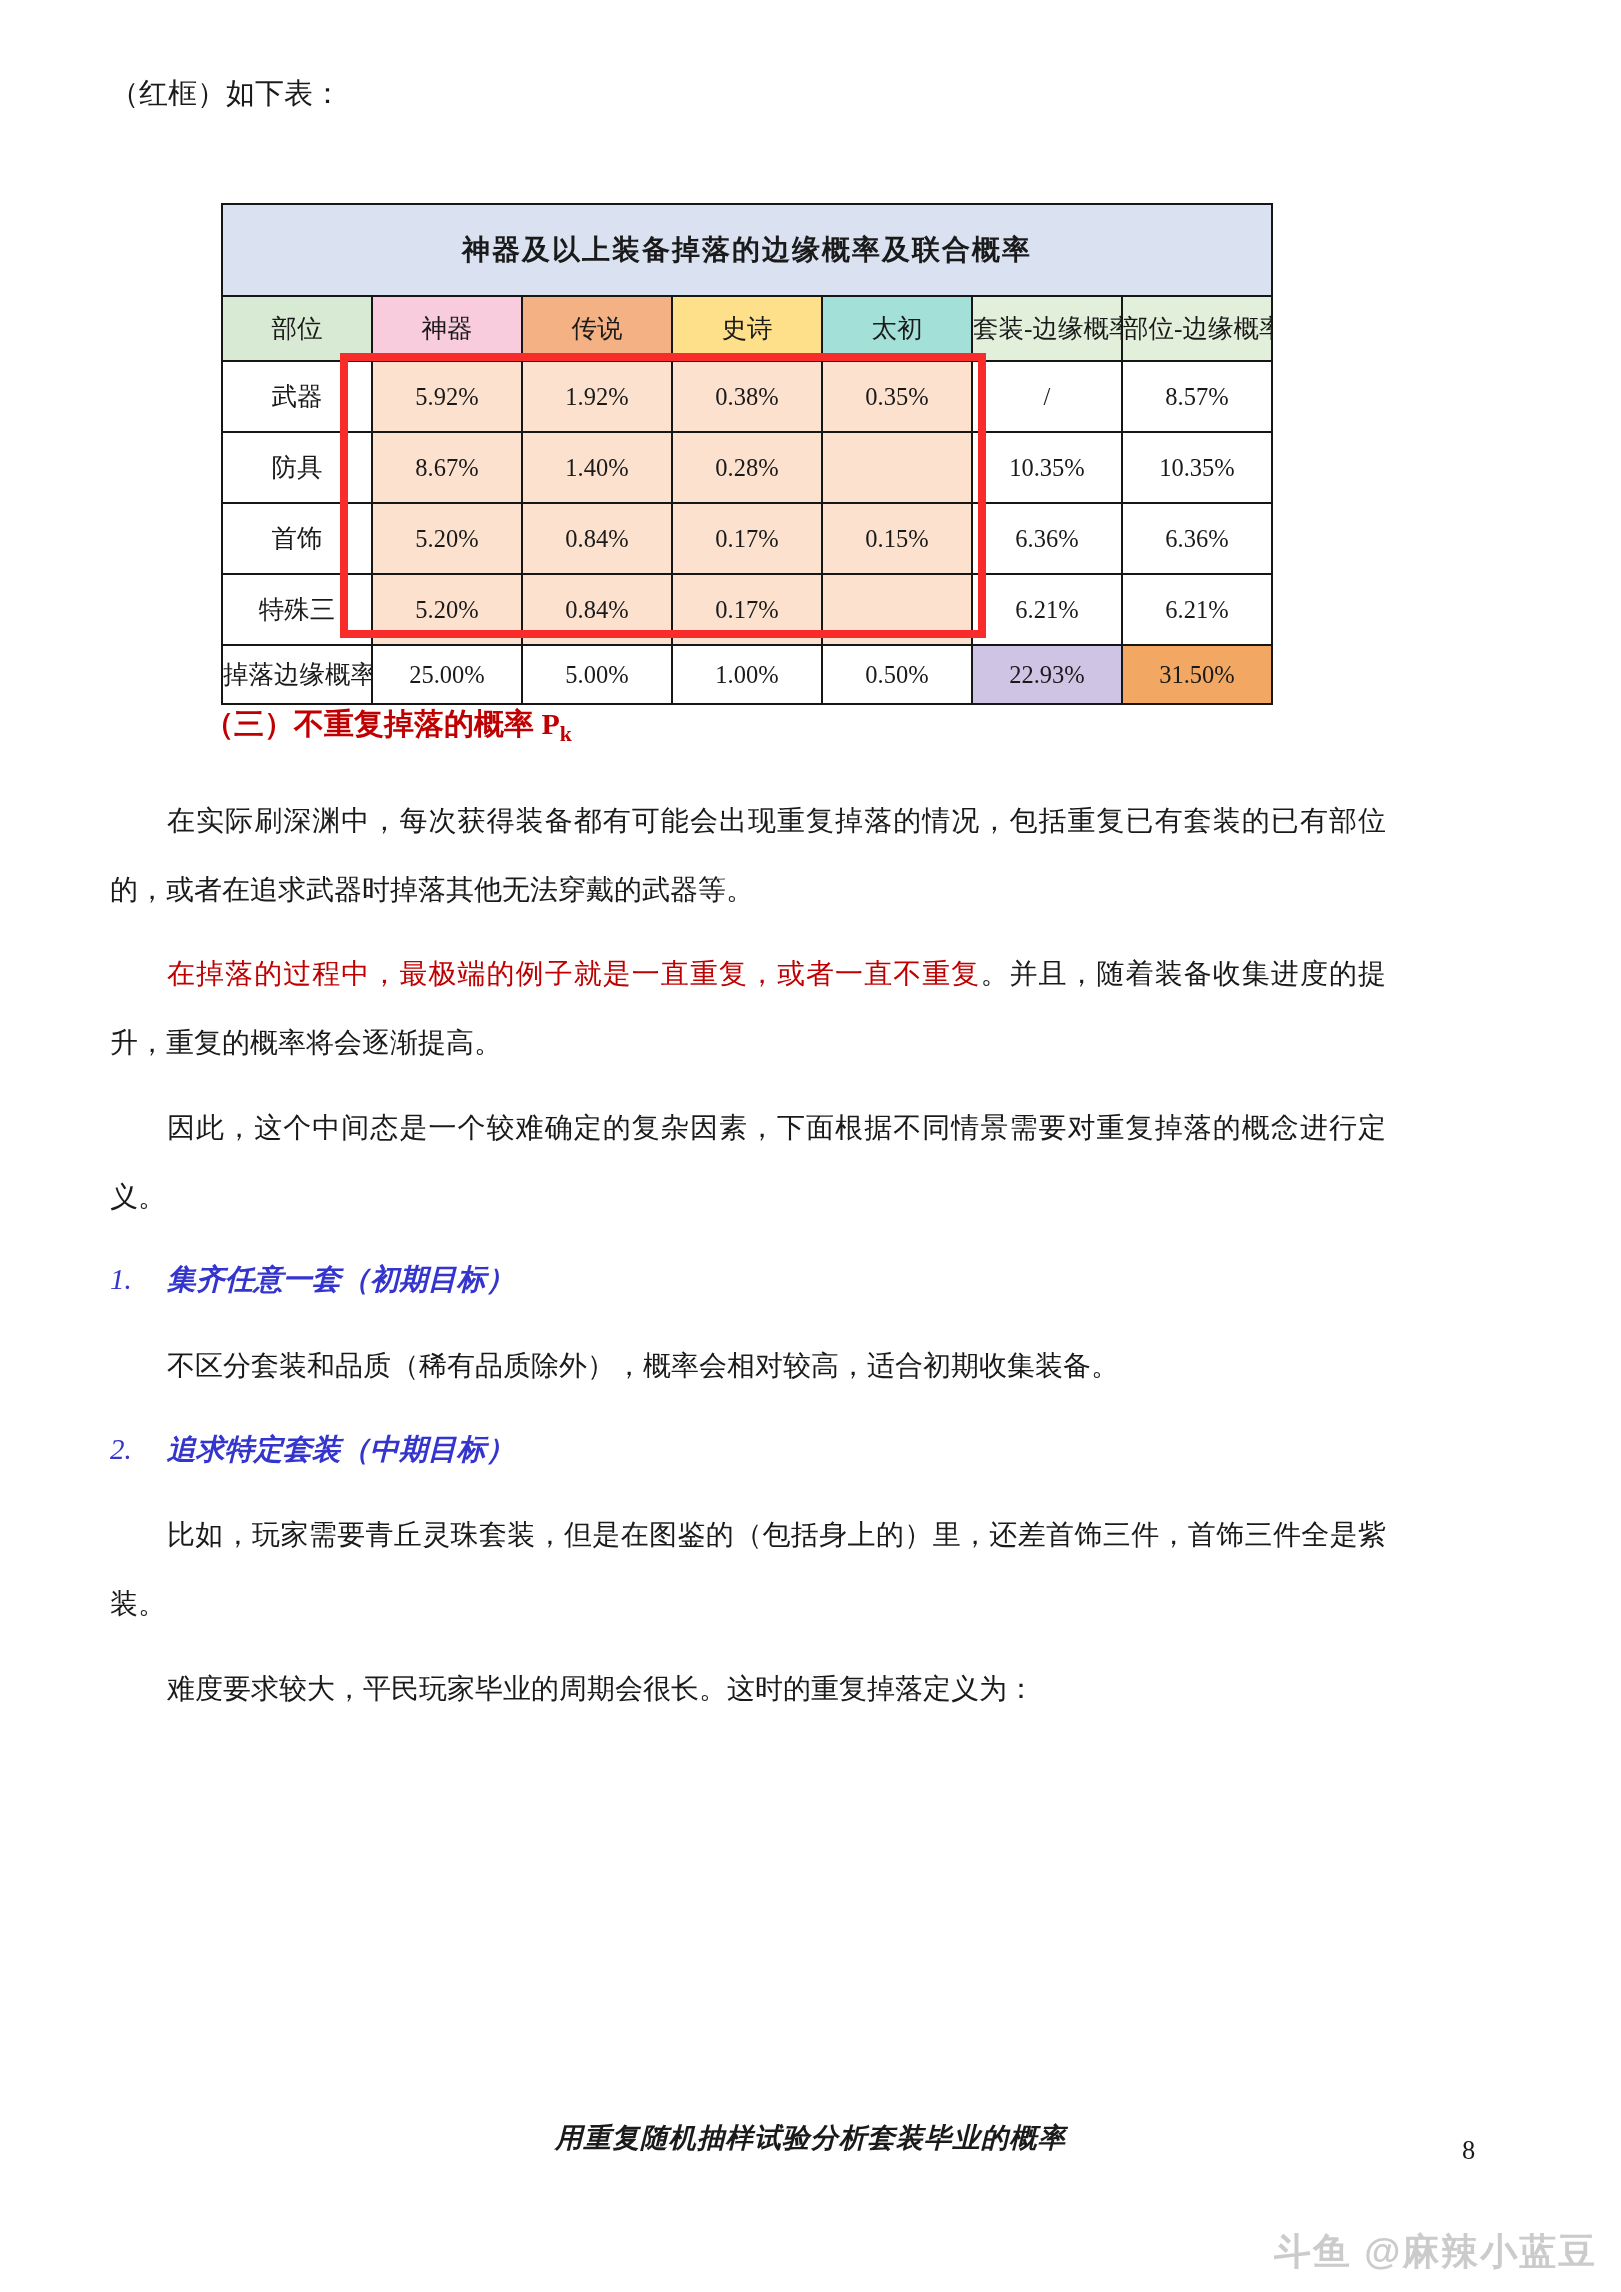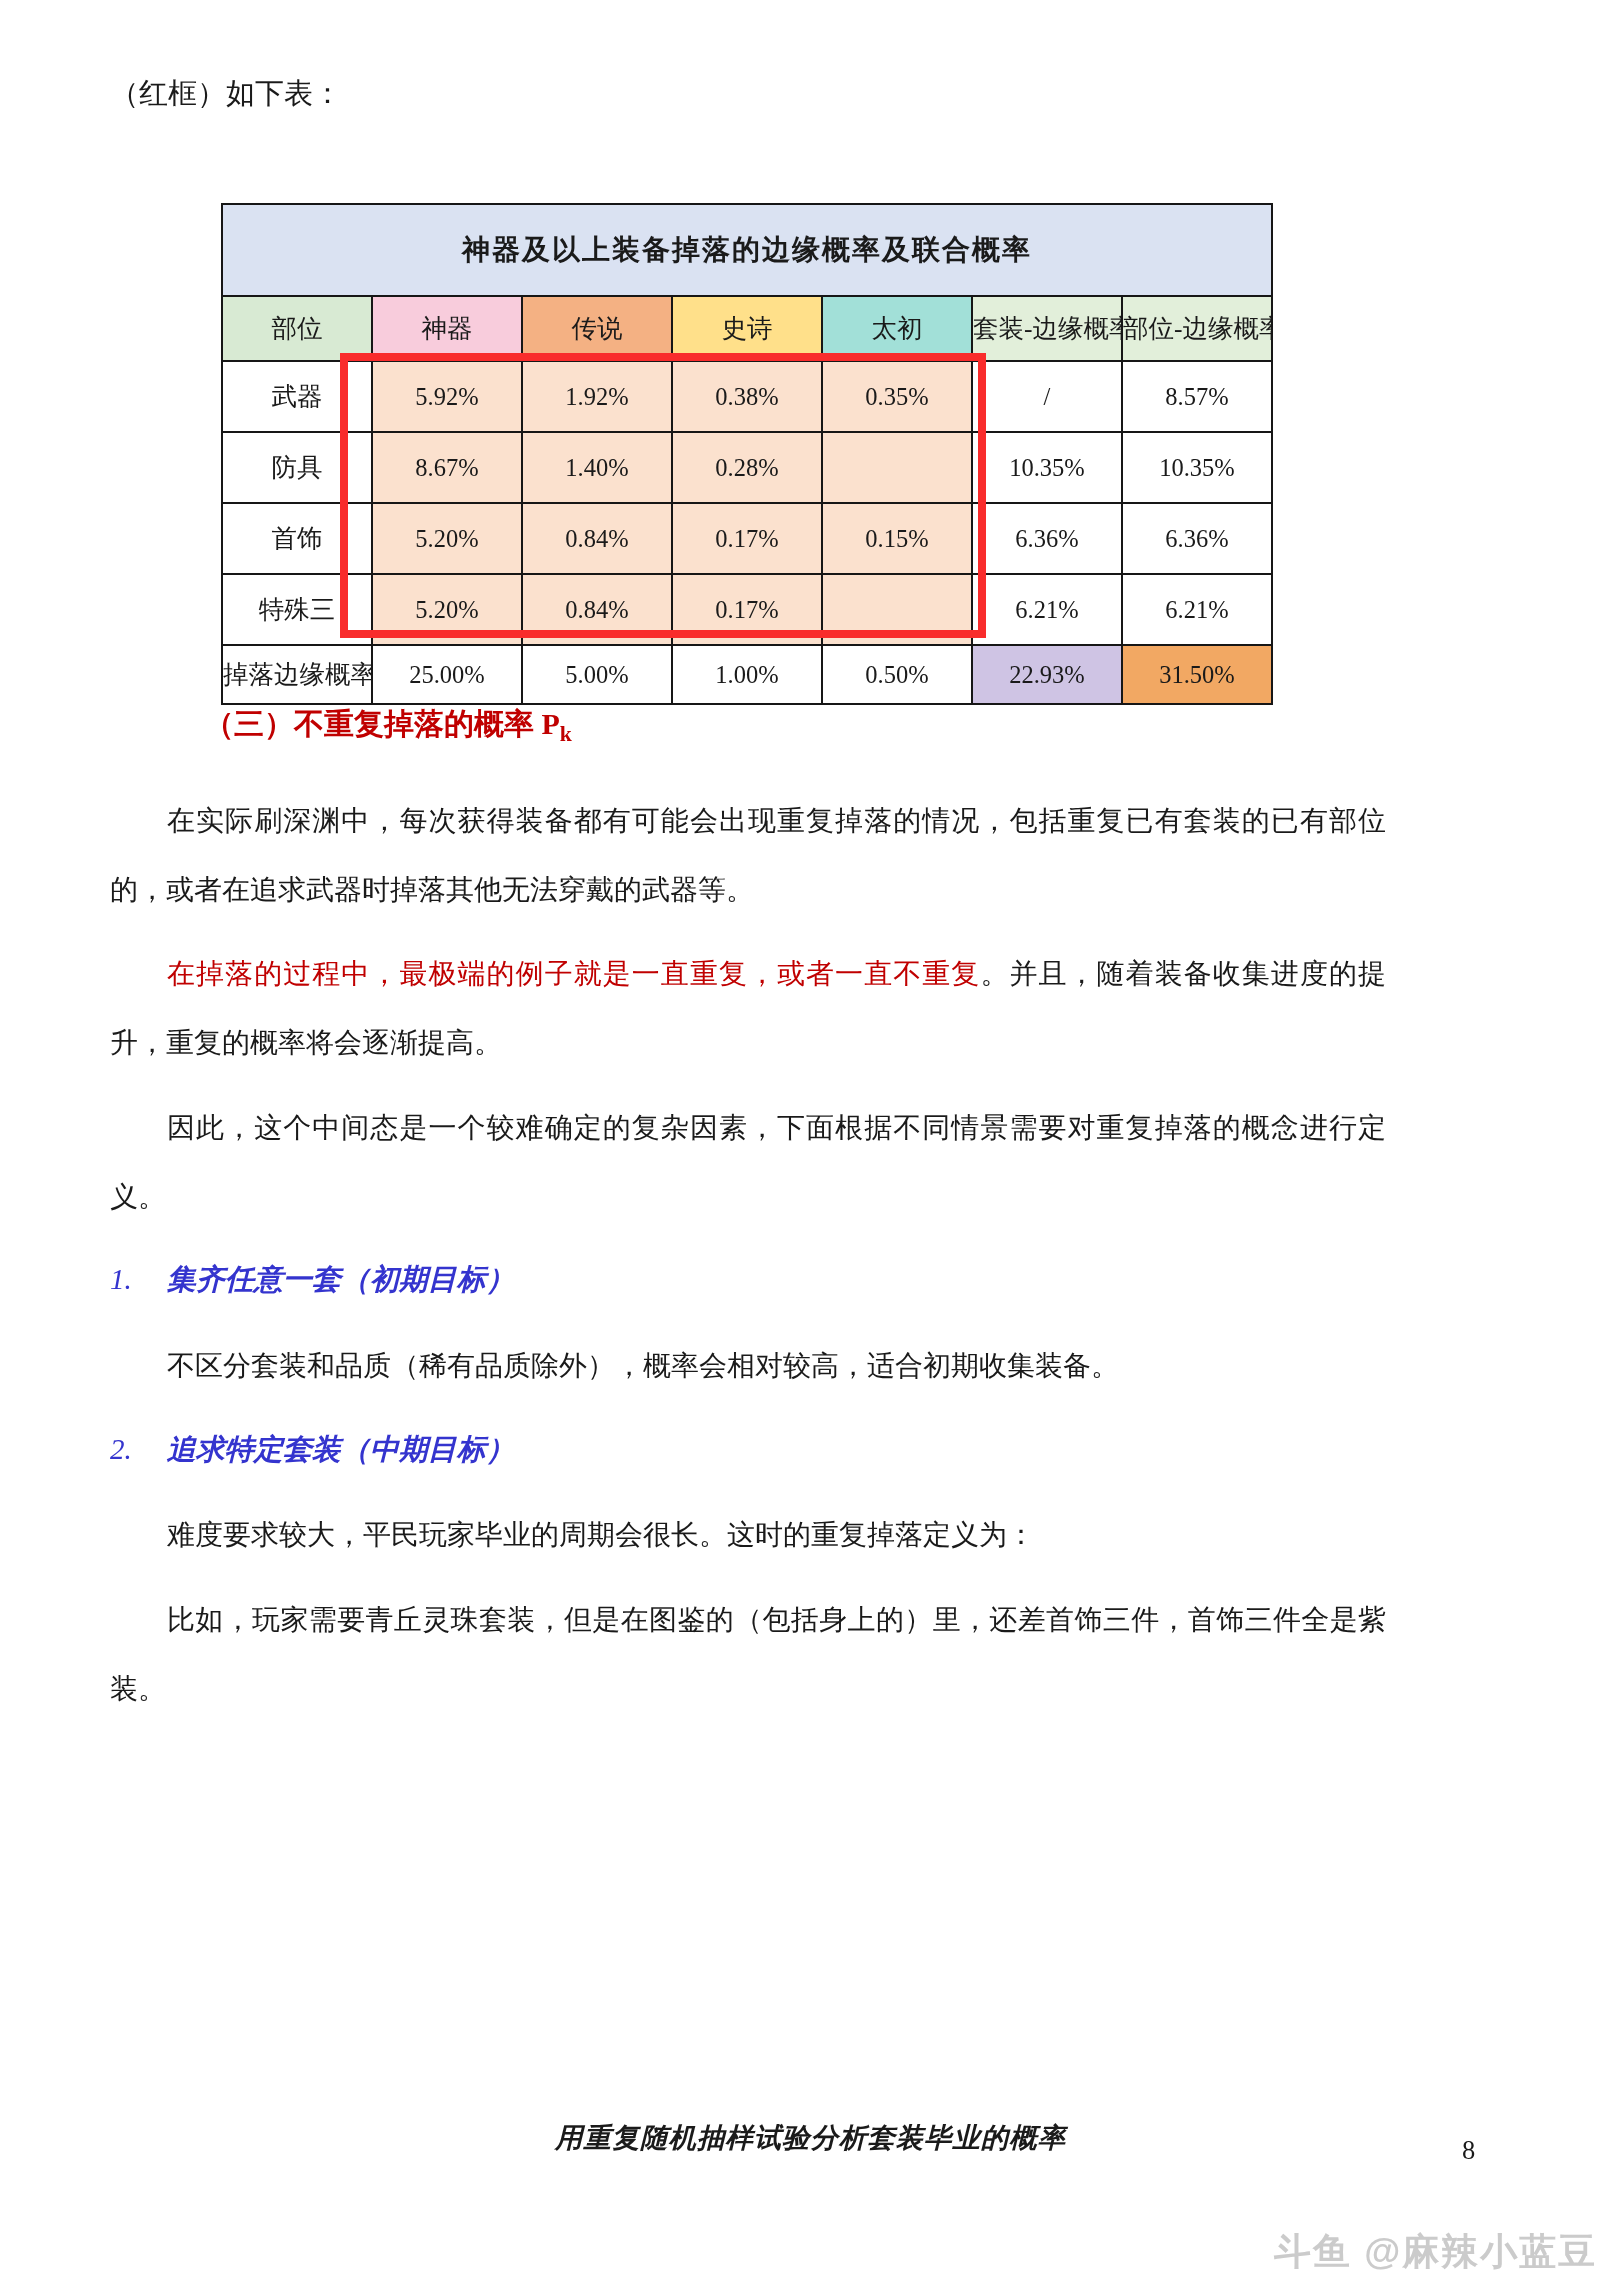--- a/index.html
+++ b/index.html
@@ -143,23 +143,23 @@
     <p>因此，这个中间态是一个较难确定的复杂因素，下面根据不同情景需要对重复掉落的概念进行定义。</p>
 
     <h3 class="h-blue"><span class="num">1.</span><span class="label">集齐任意一套（初期目标）</span></h3>
 
     <p>不区分套装和品质（稀有品质除外），概率会相对较高，适合初期收集装备。</p>
 
 
 
     <h3 class="h-blue"><span class="num">2.</span><span class="label">追求特定套装（中期目标）</span></h3>
 
+    <p>比如，玩家需要青丘灵珠套装，但是在图鉴的（包括身上的）里，还差首饰三件，首饰三件全是紫装。</p>
+
     <p>难度要求较大，平民玩家毕业的周期会很长。这时的重复掉落定义为：</p>
-
-    <p>比如，玩家需要青丘灵珠套装，但是在图鉴的（包括身上的）里，还差首饰三件，首饰三件全是紫装。</p>
   </div>
 
   <div class="footer">用重复随机抽样试验分析套装毕业的概率</div>
   <div class="pagenum">8</div>
   <div class="watermark">斗鱼 @麻辣小蓝豆</div>
 
 </div>
 
 
 </body></html>

